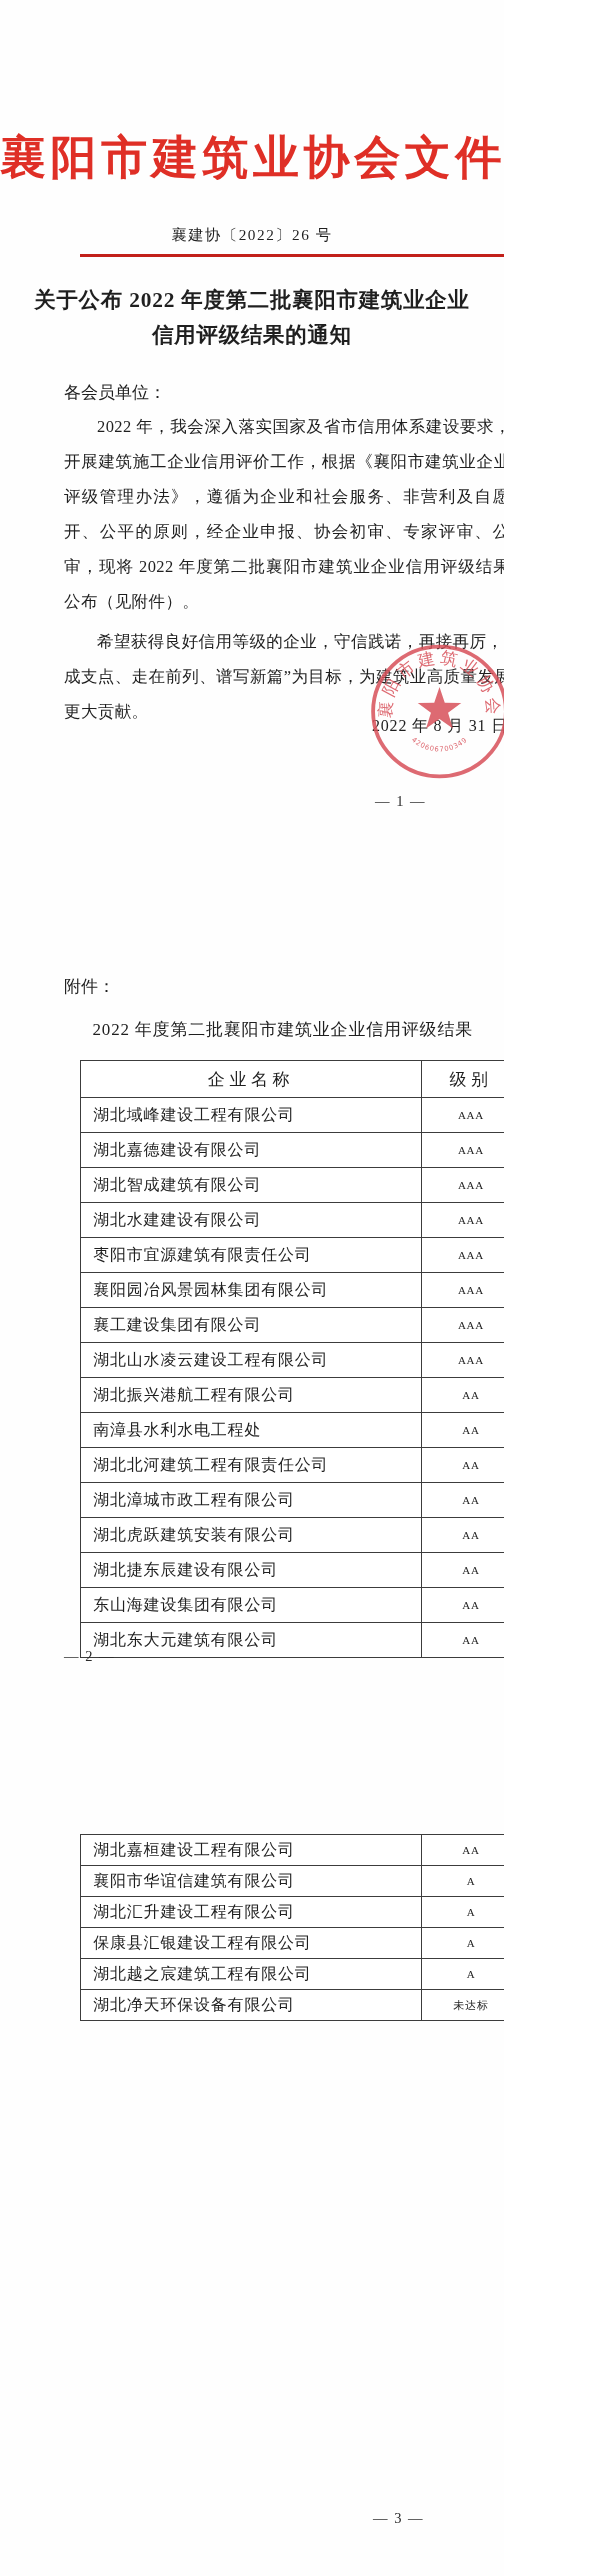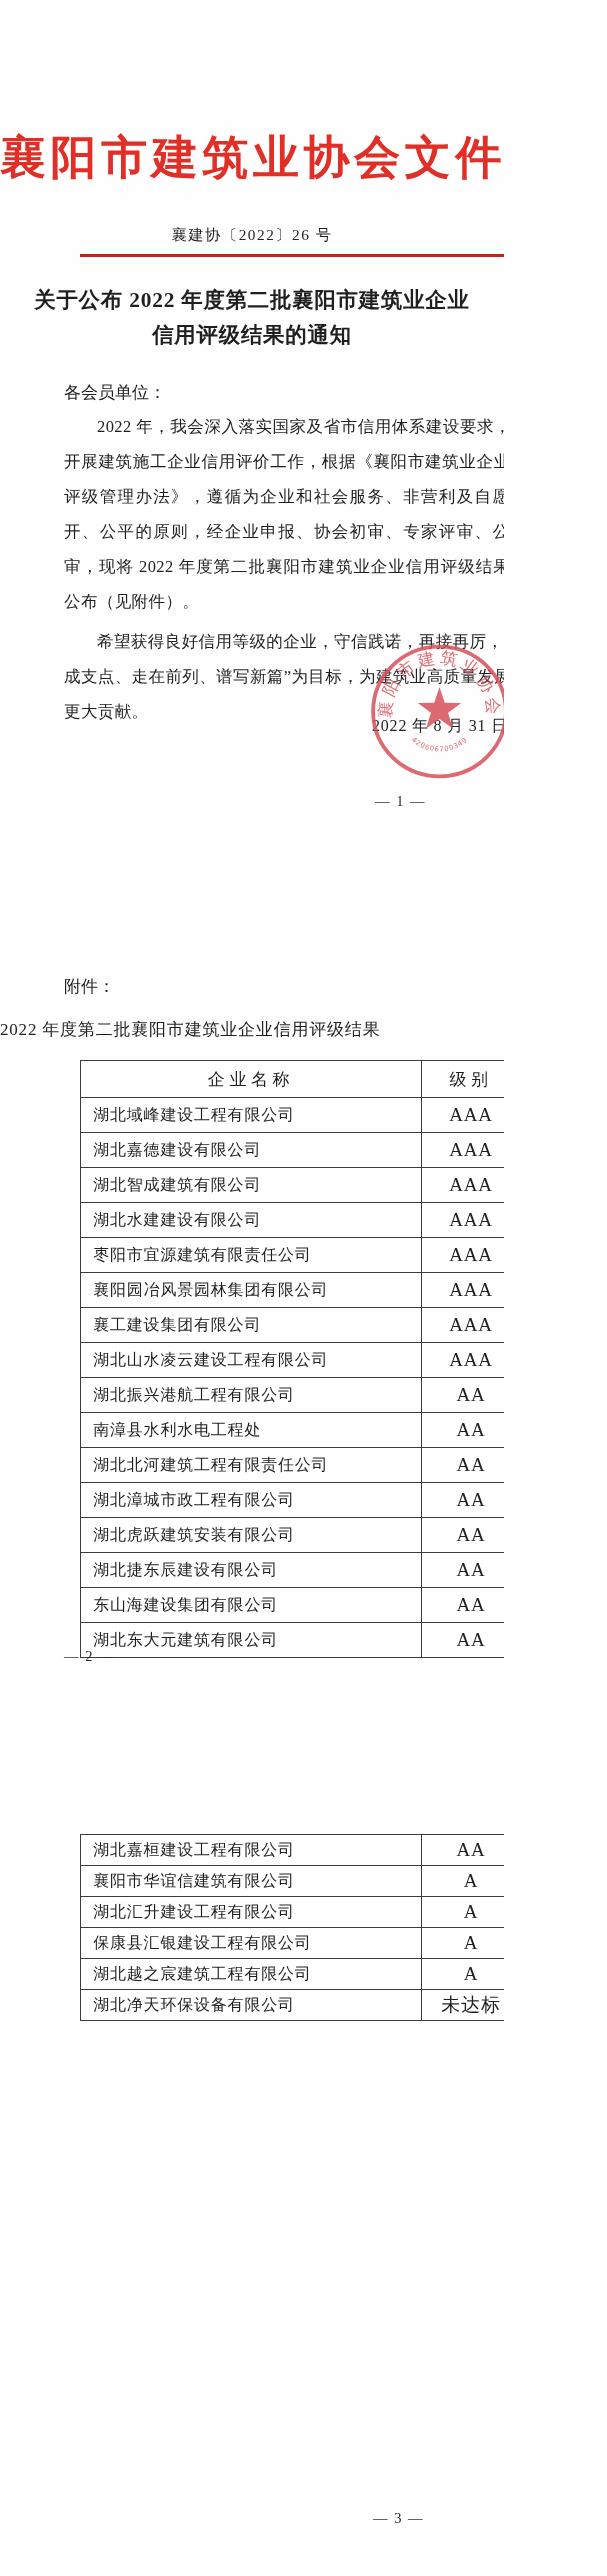--- a/index.html
+++ b/index.html
@@ -69,21 +69,21 @@
     position:absolute;white-space:nowrap;
   }
   .pagenum1{top:793px;right:78px;}
   .pagenum2{top:1648px;left:64px;}
   .pagenum3{top:2510px;right:80px;}
   .attach-label{
     position:absolute;top:975px;left:64px;font-size:17px;
   }
   .attach-title{
     position:absolute;top:1018px;left:0;right:31px;
-    text-align:left;font-size:17px;letter-spacing:0.8px;font-weight:500;
+    text-align:right;font-size:17px;letter-spacing:0.8px;font-weight:500;
   }
   table.rating-table{
     position:absolute;left:80px;width:441px;
     border-collapse:collapse;table-layout:fixed;
     font-size:16px;
     background:#fff;
   }
   table.t1{top:1060px;border-radius:8px;}
   table.t2{top:1834px;padding-left:8px;}
   table.rating-table col.c1{width:341px;}
@@ -93,21 +93,21 @@
     border:1.2px solid var(--border);
     font-weight:normal;
     overflow:hidden;white-space:nowrap;
   }
   table.rating-table th{
     height:34px;text-align:center;letter-spacing:4.6px;font-size:17px;
   }
   table.t1 td{height:32px;}
   table.t2 td{height:28px;}
   td.c-name{padding-left:12.2px;text-align:left;letter-spacing:0.8px;}
-  td.c-level{text-align:center;font-size:19px;letter-spacing:0.8px;}
+  td.c-level{text-align:center;font-size:11px;letter-spacing:0.8px;}
 </style>
 </head>
 <body>
 
 <div class="doc">
 
   <div class="org-header">襄阳市建筑业协会文件</div>
 
   <div class="doc-number">襄建协〔2022〕26 号</div>
 

